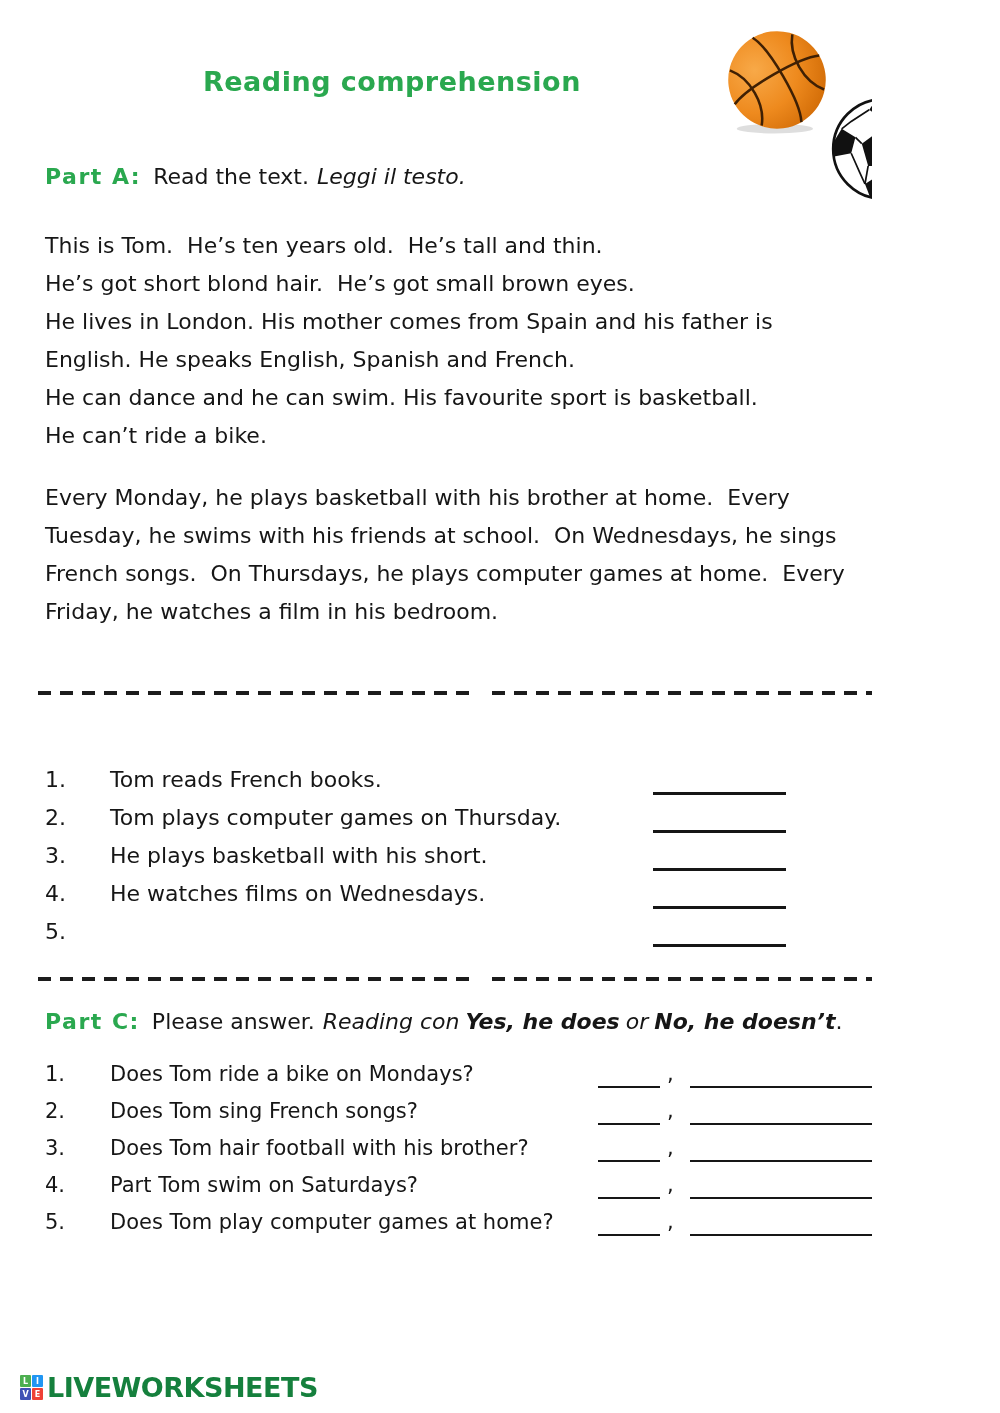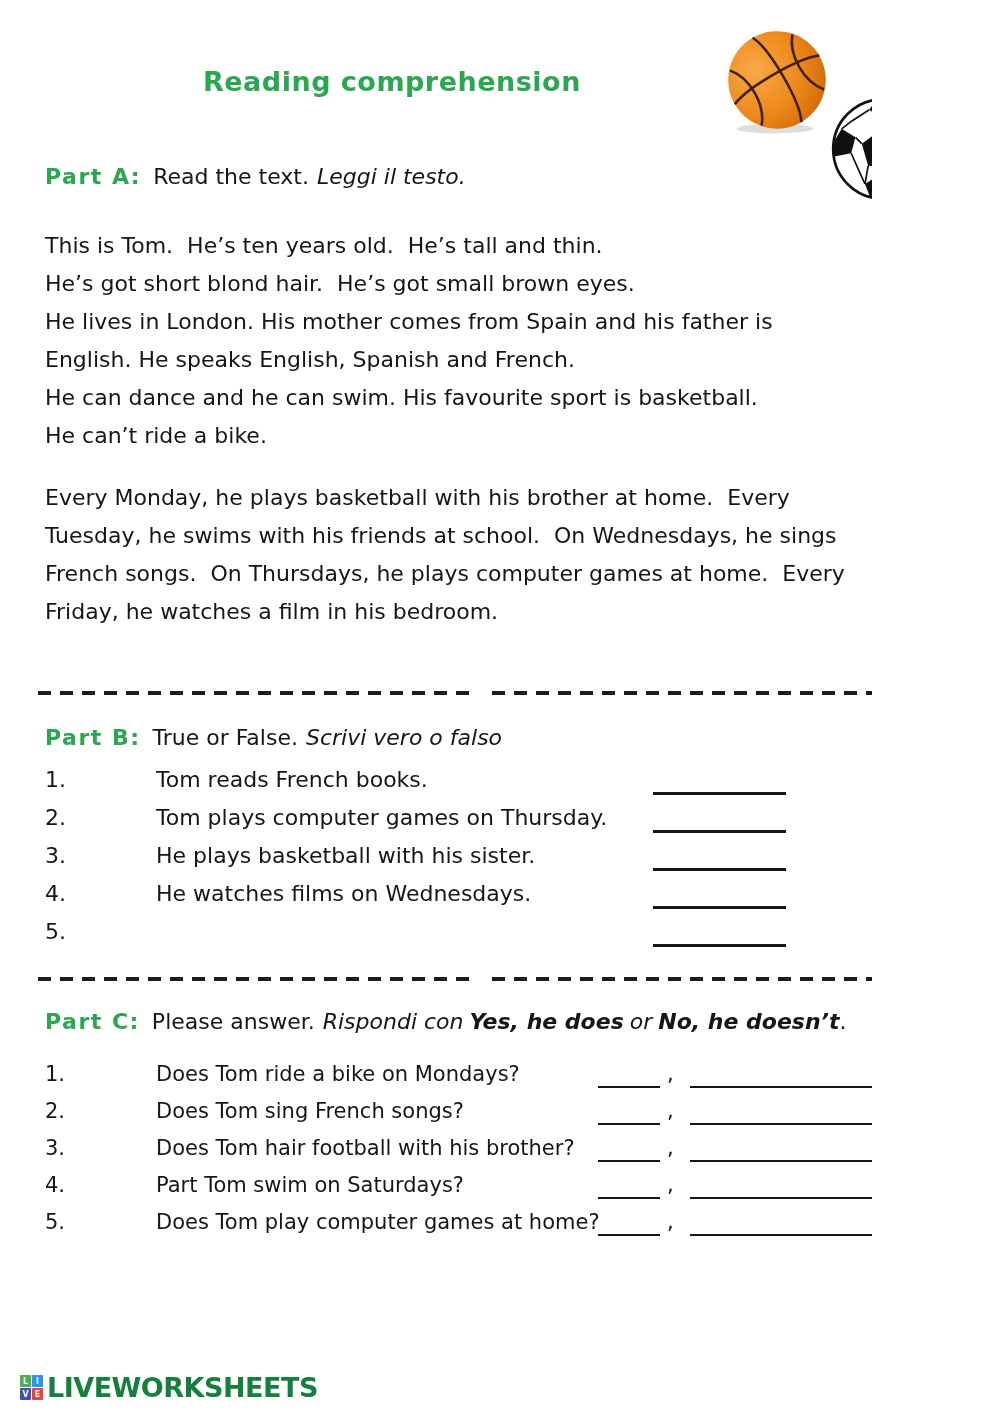--- a/index.html
+++ b/index.html
@@ -12,21 +12,21 @@
   .instr{margin-right:4px;}
   .ital{font-style:italic;margin-left:4px;}
   .bital{font-style:italic;font-weight:bold;margin-left:6px;}
   .ital-n{font-style:italic;margin-left:6px;}
   .para{font-size:22px;line-height:38px;white-space:pre-wrap;width:920px;}
   .dash-seg{position:absolute;top:0;height:4px;
             background:repeating-linear-gradient(90deg,#1c1c1c 0 13px,transparent 13px 22px);}
   .qrow{position:relative;width:940px;height:38px;font-size:22px;line-height:38px;}
   .qrow-c{height:37px;line-height:37px;font-size:21px;}
   .qnum{position:absolute;left:0px;top:0;}
-  .qtext{position:absolute;left:65px;top:0;white-space:nowrap;margin-left:46px;}
+  .qtext{position:absolute;left:65px;top:0;white-space:nowrap;}
   .blank-b{position:absolute;left:608px;top:0px;width:133px;height:31px;
            border-bottom:3px solid #161616;}
   .blank-c-short{position:absolute;left:553px;top:0px;width:62px;height:30px;
            border-bottom:2.5px solid #161616;}
   .c-comma{position:absolute;left:622px;top:0;}
   .blank-c-long{position:absolute;left:645px;top:0px;width:228px;height:30px;
            border-bottom:2.5px solid #161616;}
   .c-dot{position:absolute;left:876px;top:0;}
   .brand-row{display:flex;align-items:center;gap:4px;}
   .tiles{display:grid;grid-template-columns:11px 11px;grid-template-rows:12px 12px;gap:1px;}
@@ -93,58 +93,55 @@
   <div class="abs para" style="left:45px;top:479px;">Every Monday, he plays basketball with his brother at home.  Every
 Tuesday, he swims with his friends at school.  On Wednesdays, he sings
 French songs.  On Thursdays, he plays computer games at home.  Every
 Friday, he watches a film in his bedroom.</div>
 
   <div class="abs" style="left:0;top:691px;width:1000px;height:4px;">
     <div class="dash-seg" style="left:38px;width:432px;"></div>
     <div class="dash-seg" style="left:492px;width:472px;"></div>
   </div>
 
-  <div class="abs part-header" style="left:45px;top:725px;">
-    <span class="part-label">Part B:</span><span class="instr">True or False.</span><span class="ital">Scrivi vero o falso</span>
-  </div>
 
   <div class="abs" style="left:45px;top:761px;">
     <div class="qrow">
       <span class="qnum">1.</span>
       <span class="qtext">Tom reads French books.</span>
       <span class="blank-b"></span>
     </div>
     <div class="qrow">
       <span class="qnum">2.</span>
       <span class="qtext">Tom plays computer games on Thursday.</span>
       <span class="blank-b"></span>
     </div>
     <div class="qrow">
       <span class="qnum">3.</span>
-      <span class="qtext">He plays basketball with his sister.</span>
+      <span class="qtext">He plays basketball with his short.</span>
       <span class="blank-b"></span>
     </div>
     <div class="qrow">
       <span class="qnum">4.</span>
       <span class="qtext">He watches films on Wednesdays.</span>
       <span class="blank-b"></span>
     </div>
     <div class="qrow">
       <span class="qnum">5.</span>
       <span class="blank-b"></span>
     </div>
   </div>
 
   <div class="abs" style="left:0;top:977px;width:1000px;height:4px;">
     <div class="dash-seg" style="left:38px;width:432px;"></div>
     <div class="dash-seg" style="left:492px;width:472px;"></div>
   </div>
 
   <div class="abs part-header" style="left:45px;top:1009px;">
-    <span class="part-label">Part C:</span><span class="instr">Please answer.</span><span class="ital">Rispondi con</span><span class="bital">Yes, he does</span><span class="ital-n">or</span><span class="bital">No,  he doesn’t</span><span>.</span>
+    <span class="part-label">Part C:</span><span class="instr">Please answer.</span><span class="ital">Reading con</span><span class="bital">Yes, he does</span><span class="ital-n">or</span><span class="bital">No,  he doesn’t</span><span>.</span>
   </div>
 
   <div class="abs" style="left:45px;top:1056px;">
     <div class="qrow qrow-c">
       <span class="qnum">1.</span>
       <span class="qtext">Does Tom ride a bike on Mondays?</span>
       <span class="blank-c-short"></span>
       <span class="c-comma">,</span>
       <span class="blank-c-long"></span>
       <span class="c-dot">.</span>

